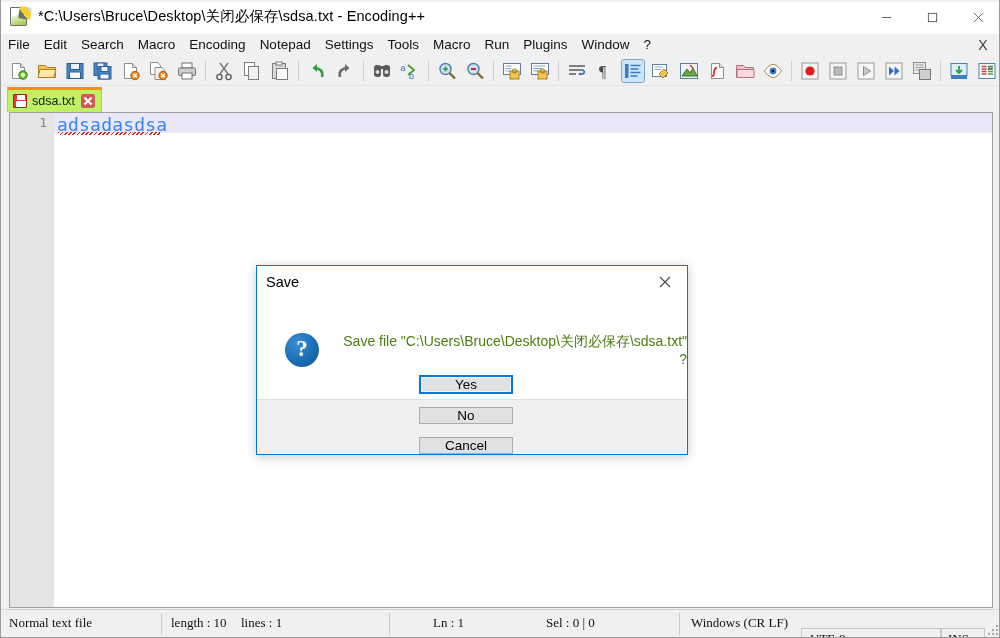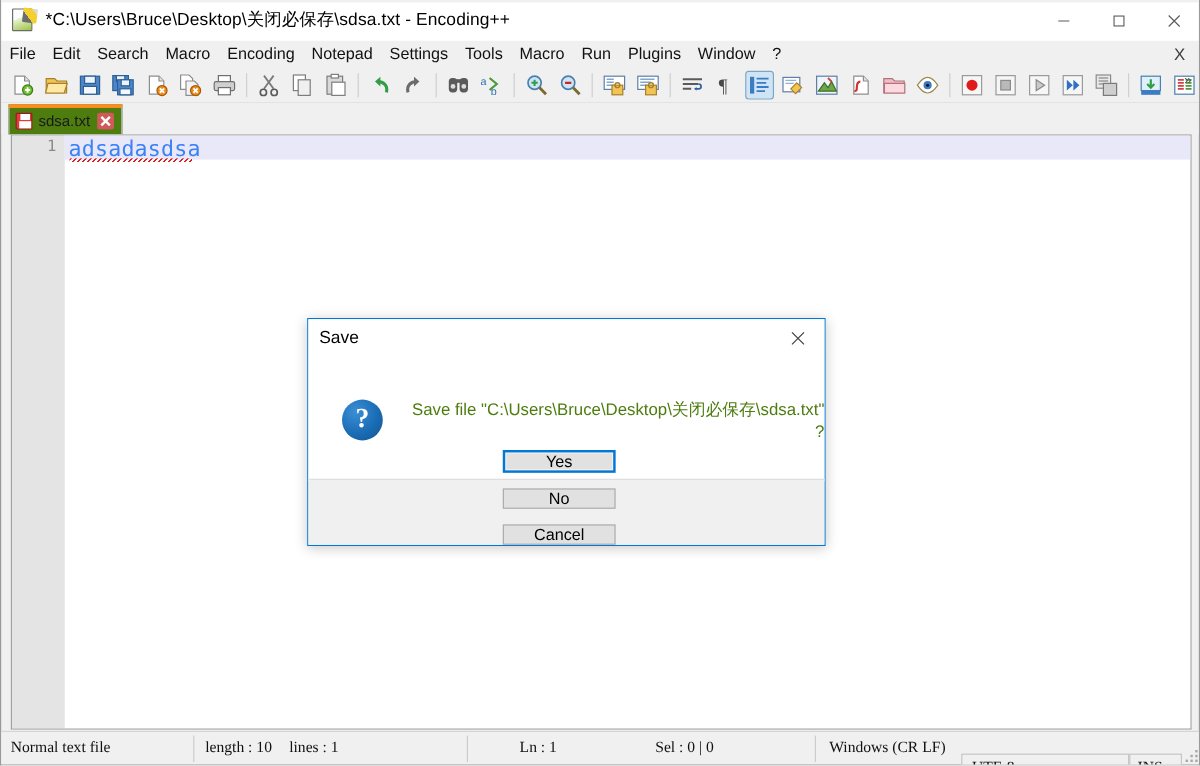--- a/index.html
+++ b/index.html
@@ -86,21 +86,21 @@
   }
   .tbtn svg { display: block; width: 22px; height: 22px; }
 
   
   .tabbar {
     position: absolute; left: 0; top: 86px; width: 1000px; height: 26px;
     background: #f0f0f0;
   }
   .tab {
     position: absolute; left: 6px; top: 1px; height: 25px;
-    background: #4d7c0f;
+    background: #bef264;
     border: 1px solid #b9b9b9; border-bottom: none;
     border-top: 3px solid #ff8c1a;
     display: flex; align-items: center; padding: 0 6px 0 5px;
     font-size: 12.5px; color: #1a1a1a;
   }
   .tab-save-ico {
     width: 14px; height: 14px; margin-right: 5px; flex: none;
     background: #e23b3b; border: 1px solid #9a2020; border-radius: 1px;
     position: relative;
   }

